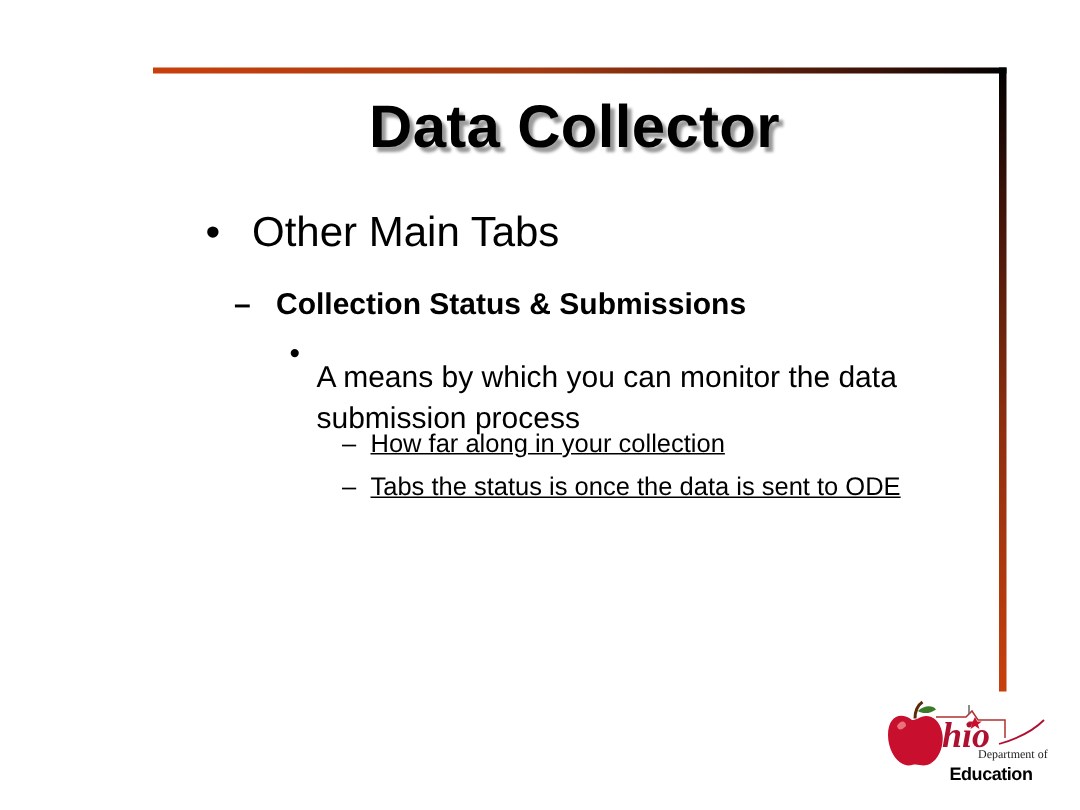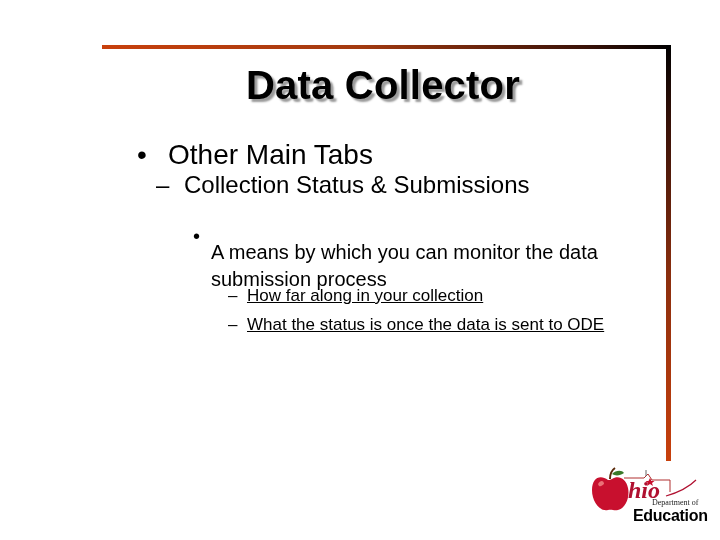--- a/index.html
+++ b/index.html
@@ -54,24 +54,25 @@
       white-space: nowrap;
       margin-left: 20px;
     }
     .l1 .marker {
       display: inline-block;
       width: 31px;
     }
     .l2 {
       position: absolute;
       left: 156px;
-      top: 170px;
-      font-size: 24px;
+      top: 188px;
+      font-size: 20px;
       line-height: 30px;
       white-space: nowrap;
+      font-weight: bold;
     }
     .l2 .marker {
       display: inline-block;
       width: 28px;
     }
     .l3 {
       position: absolute;
       left: 193px;
       top: 223px;
       font-size: 20px;
@@ -129,21 +130,21 @@
       font-size: 8px;
       color: #222;
       white-space: nowrap;
     }
     .logo .edu {
       position: absolute;
       left: 43px;
       top: 41px;
       font-family: "Liberation Sans", sans-serif;
       font-weight: bold;
-      font-size: 16px;
+      font-size: 12px;
       line-height: 18px;
       color: #000;
       white-space: nowrap;
       letter-spacing: -0.3px;
     }
   </style>
 </head>
 <body>
 
 <div class="top-rule"></div>
@@ -164,21 +165,21 @@
   <span class="text">A means by which you can monitor the data submission process</span>
 </div>
 
 <div class="l4 a">
   <span class="marker">–</span>
   <span class="text">How far along in your collection</span>
 </div>
 
 <div class="l4 b">
   <span class="marker">–</span>
-  <span class="text">What the status is once the data is sent to ODE</span>
+  <span class="text">Tabs the status is once the data is sent to ODE</span>
 </div>
 
 <div class="logo">
   <svg width="122" height="60" viewBox="0 0 122 60">
 
     <g>
       <path d="M18 14 C 10 8, 2 12, 2 24 C 2 36, 10 46, 18 44 C 22 43, 24 45, 28 44 C 36 42, 40 30, 38 22 C 36 12, 28 9, 22 13 C 20 14, 19 14, 18 14 Z" fill="#c8102e"></path>
       <path d="M8 18 C 10 14, 14 14, 14 18 C 12 20, 9 22, 8 18 Z" fill="#f28a8a" opacity="0.8"></path>
       <path d="M20 13 C 20 8, 22 4, 25 2" stroke="#5a2a0a" stroke-width="2" fill="none"></path>
       <path d="M22 8 C 26 4, 32 4, 34 7 C 30 10, 25 10, 22 8 Z" fill="#3a7a2a"></path>

